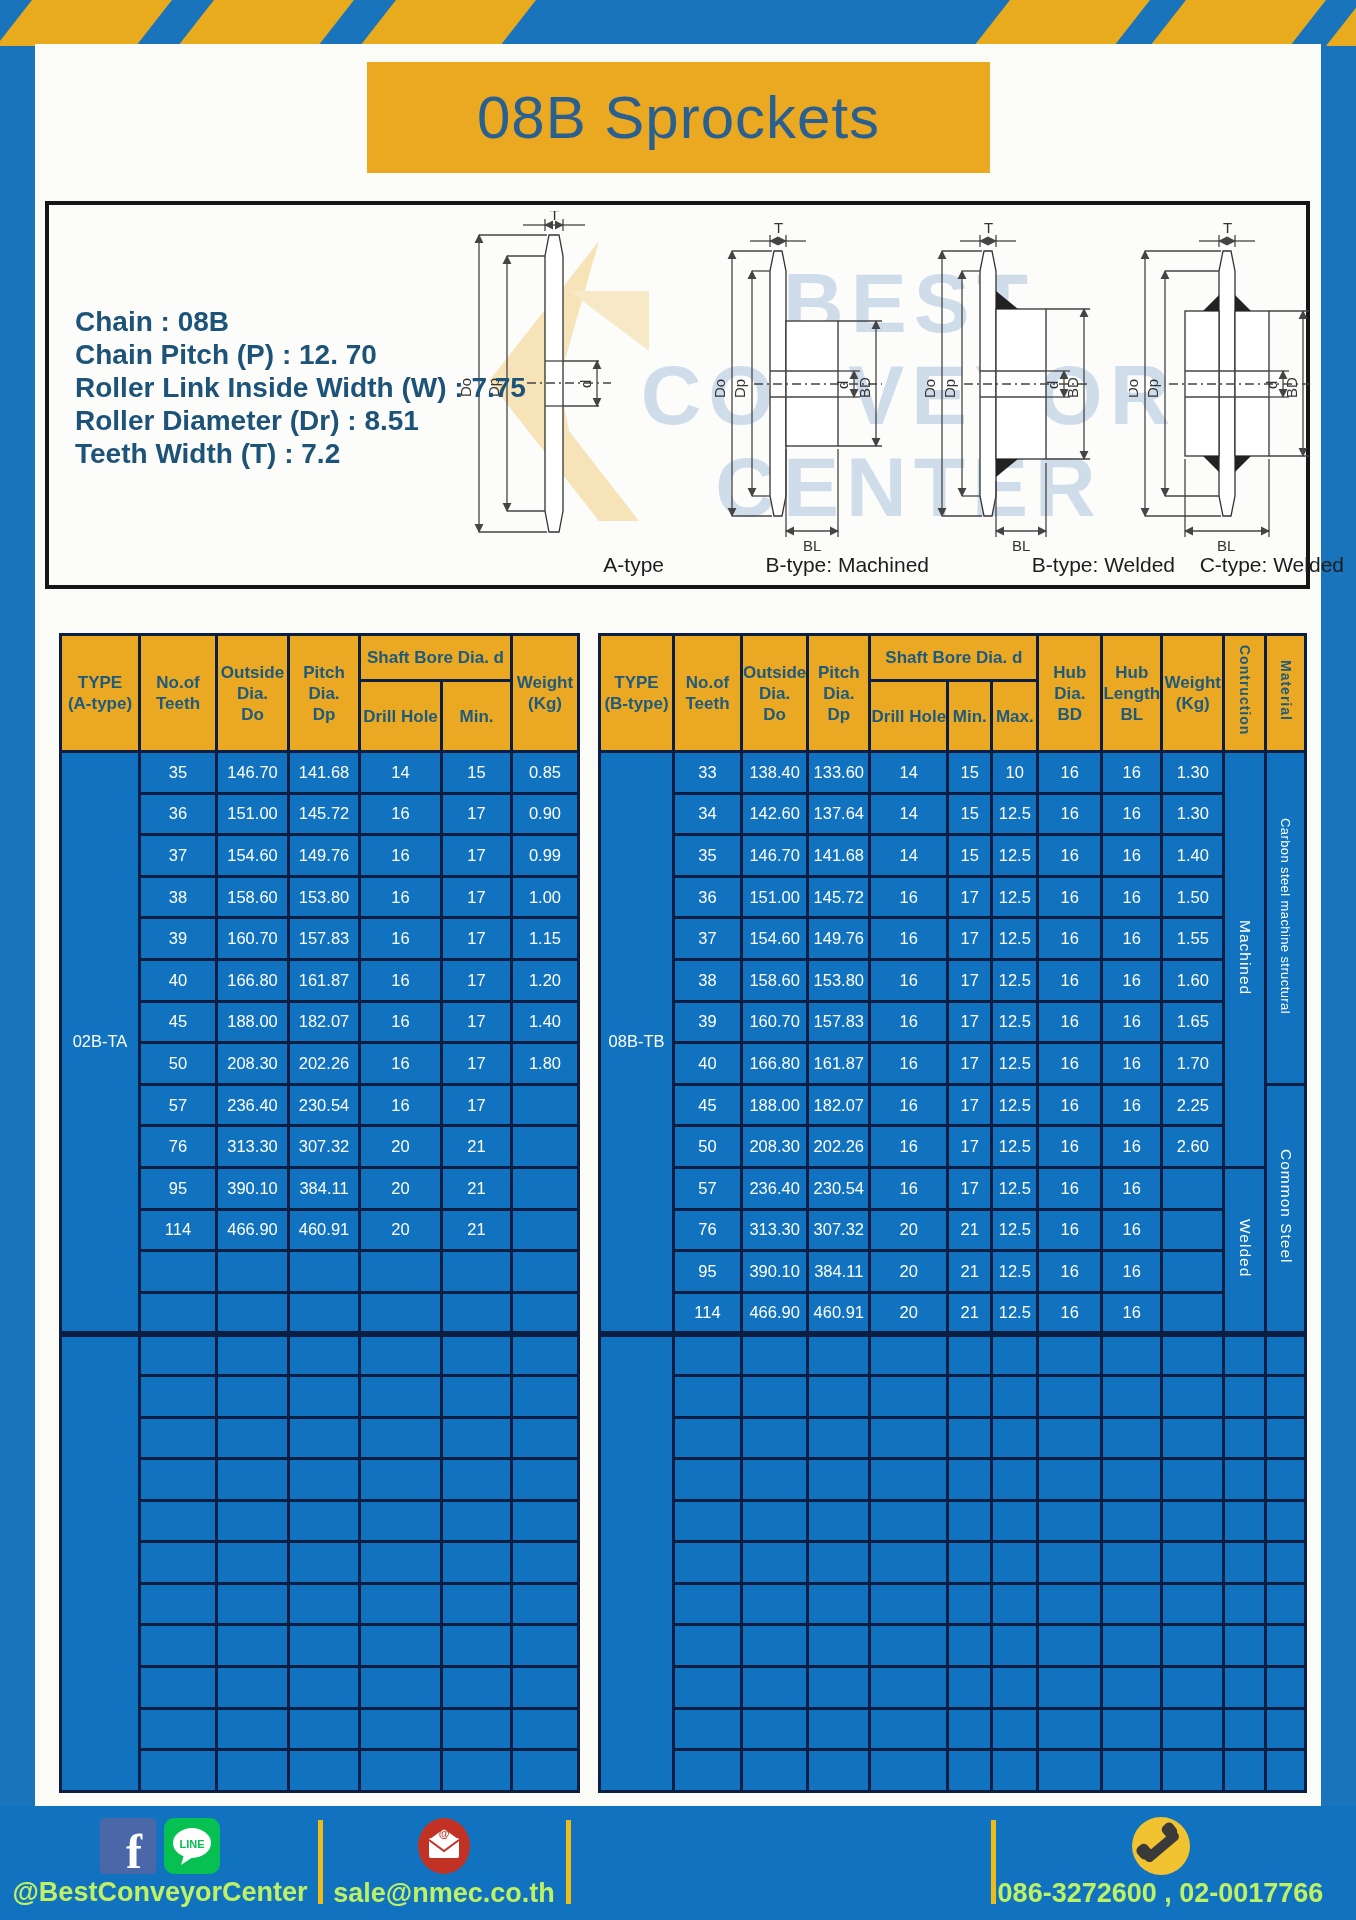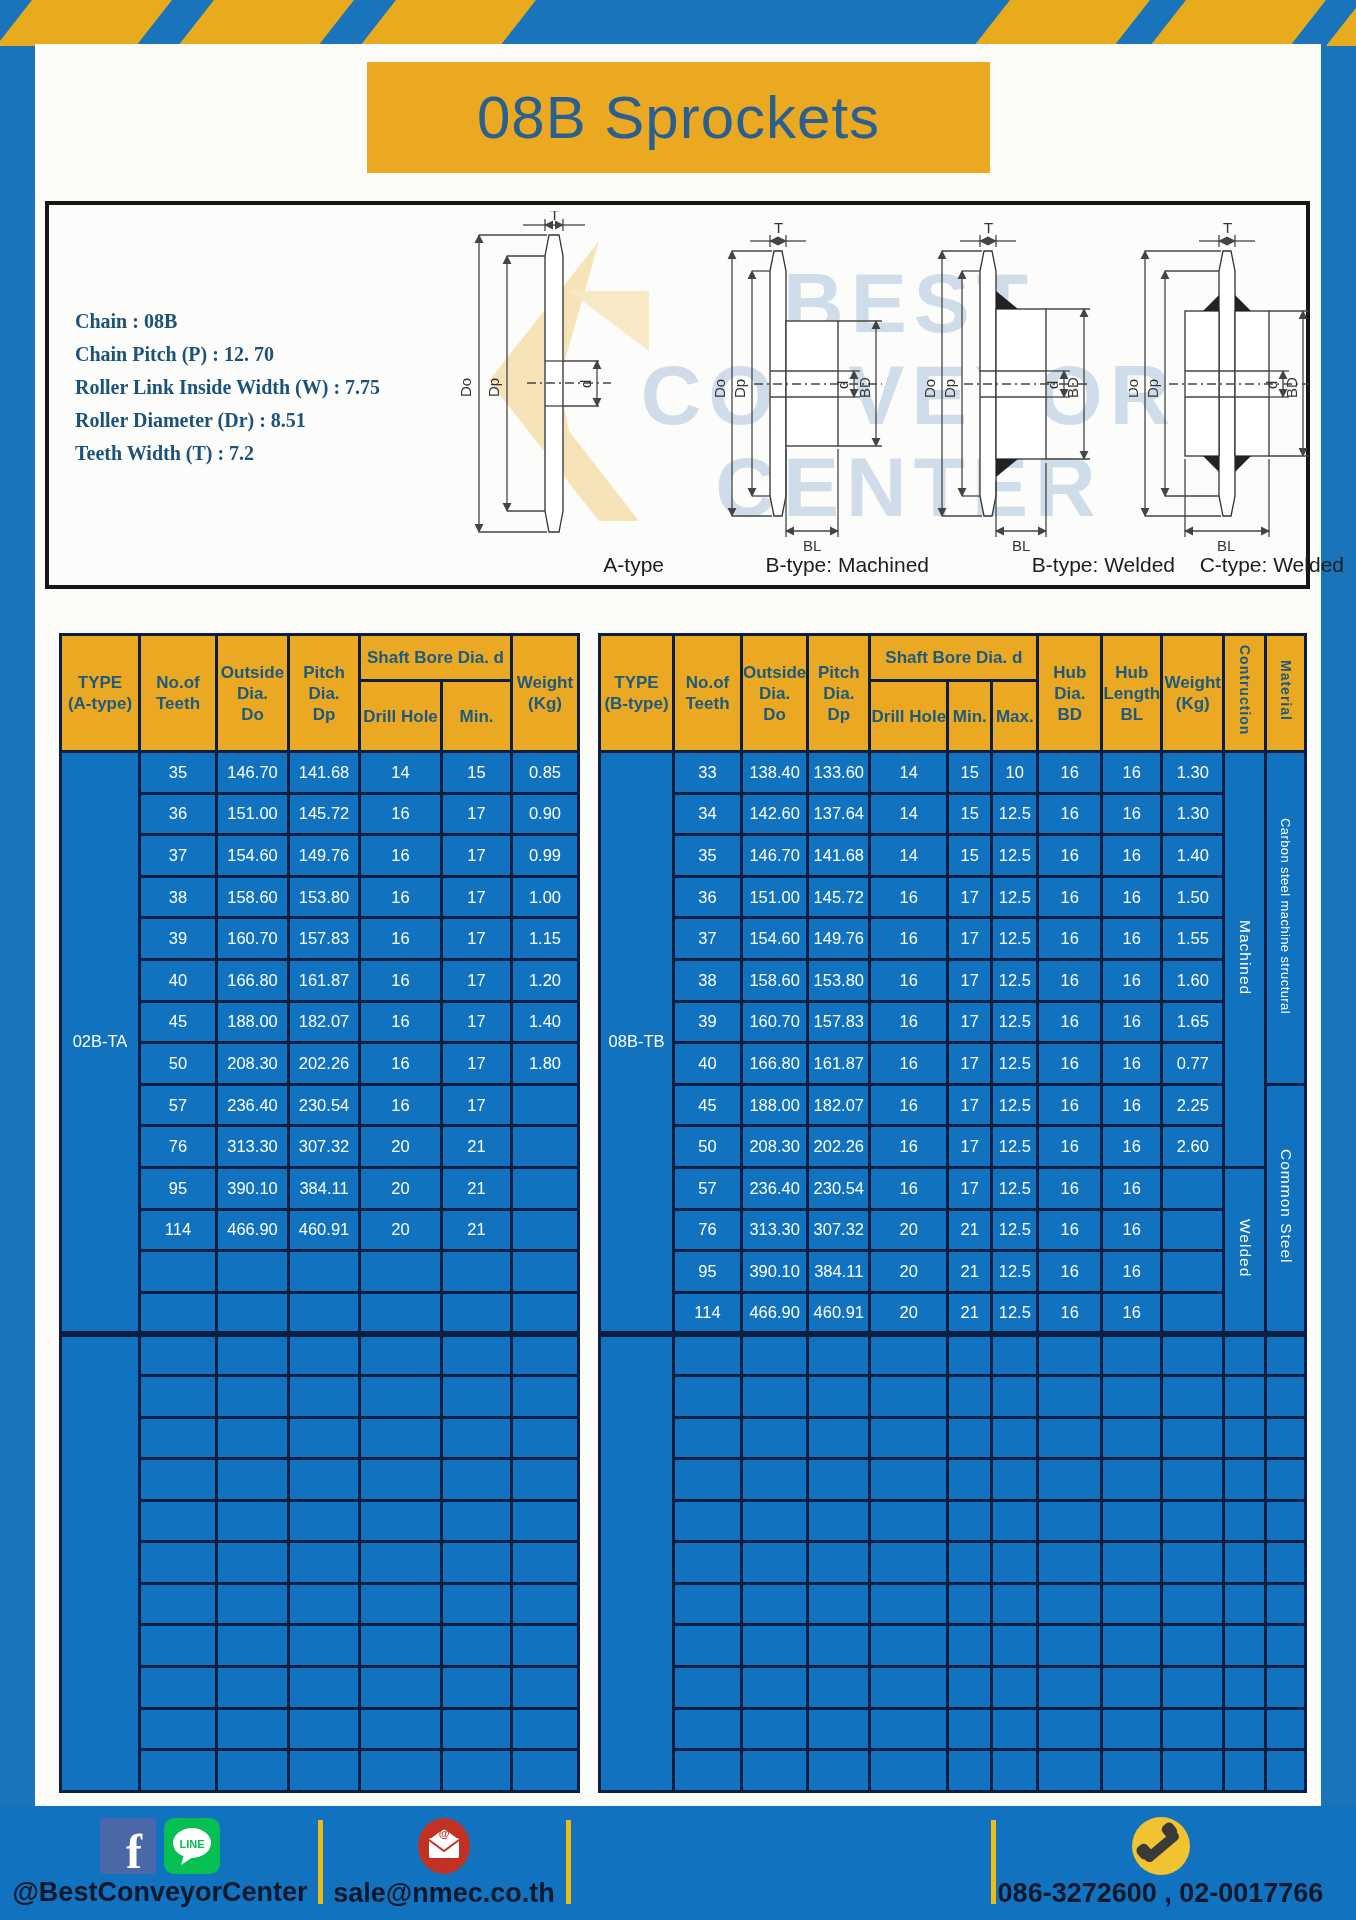--- a/index.html
+++ b/index.html
@@ -13,21 +13,21 @@
   .stripe{position:absolute;top:-8px;height:62px;width:140px;background:#E9AB1E;transform:skewX(-38deg);}
   
   .page{position:absolute;left:35px;top:44px;width:1286px;height:1762px;background:#FBFBF8;}
   
   .title-box{position:absolute;left:332px;top:18px;width:623px;height:111px;background:#EBA821;
     display:flex;align-items:center;justify-content:center;}
   .title-text{font-size:60px;font-weight:normal;color:#2A6090;letter-spacing:1px;}
   
   .draw-box{position:absolute;left:10px;top:157px;width:1257px;height:380px;background:#FCFCFA;border:4px solid #161616;}
   .specs{position:absolute;left:26px;top:100px;z-index:2;}
-  .spec-line{font-size:20px;font-weight:bold;color:#1D5379;line-height:33px;white-space:nowrap;font-family:Liberation Serif, serif;}
+  .spec-line{font-size:28px;font-weight:bold;color:#1D5379;line-height:33px;white-space:nowrap;}
   .wm-text{position:absolute;left:540px;top:16px;width:640px;text-align:center;z-index:0;
     font-weight:bold;font-size:84px;line-height:92px;letter-spacing:7px;color:rgba(88,140,196,0.28);margin-top:36px;}
   .wm-logo{position:absolute;left:400px;top:26px;z-index:0;opacity:0.5;}
   .dwg{position:absolute;top:6px;z-index:1;}
   .dwg-label{position:absolute;top:348px;width:220px;text-align:right;font-size:21px;color:#1c1c1c;z-index:1;}
   .dwg text{font-family:"Liberation Sans", sans-serif;}
   
   table{border-collapse:collapse;table-layout:fixed;position:absolute;background:#1173BF;}
   #tableA{left:24px;top:589px;}
   #tableB{left:563px;top:589px;}
@@ -38,21 +38,21 @@
   tr.hrow2{height:71px;}
   tbody tr{height:41.6px;}
   tr.gsep td{border-top:6px solid #0C1E42;}
   .vtext{writing-mode:vertical-rl;display:inline-block;letter-spacing:1px;font-size:15.5px;}
   .vtext.small{font-size:13px;letter-spacing:0.4px;}
   th .vtext{font-size:14px;}
   
   .footer{position:absolute;left:0;top:1806px;width:1356px;height:114px;background:#1173BF;}
   .fsec{position:absolute;top:0;height:114px;display:flex;flex-direction:column;align-items:center;justify-content:center;gap:3px;}
   .fsec .icons{display:flex;gap:8px;align-items:center;}
-  .ftext{color:#0f172a;font-weight:bold;font-size:27px;white-space:nowrap;}
+  .ftext{color:#bef264;font-weight:bold;font-size:27px;white-space:nowrap;}
   .fdiv{position:absolute;top:14px;width:5px;height:84px;background:#EDBC17;}
 </style>
 </head>
 <body>
 
 <svg width="0" height="0" style="position:absolute">
   <defs>
     <marker id="arw" viewBox="0 0 10 10" refX="9" refY="5" markerWidth="7" markerHeight="7" orient="auto-start-reverse">
       <path d="M0,0 L10,5 L0,10 z" fill="#444"></path>
     </marker>
@@ -613,21 +613,21 @@
         </tr>
         <tr>
           <td>40</td>
           <td>166.80</td>
           <td>161.87</td>
           <td>16</td>
           <td>17</td>
           <td>12.5</td>
           <td>16</td>
           <td>16</td>
-          <td>0.77</td>
+          <td>1.70</td>
         </tr>
         <tr>
           <td>45</td>
           <td>188.00</td>
           <td>182.07</td>
           <td>16</td>
           <td>17</td>
           <td>12.5</td>
           <td>16</td>
           <td>16</td>

